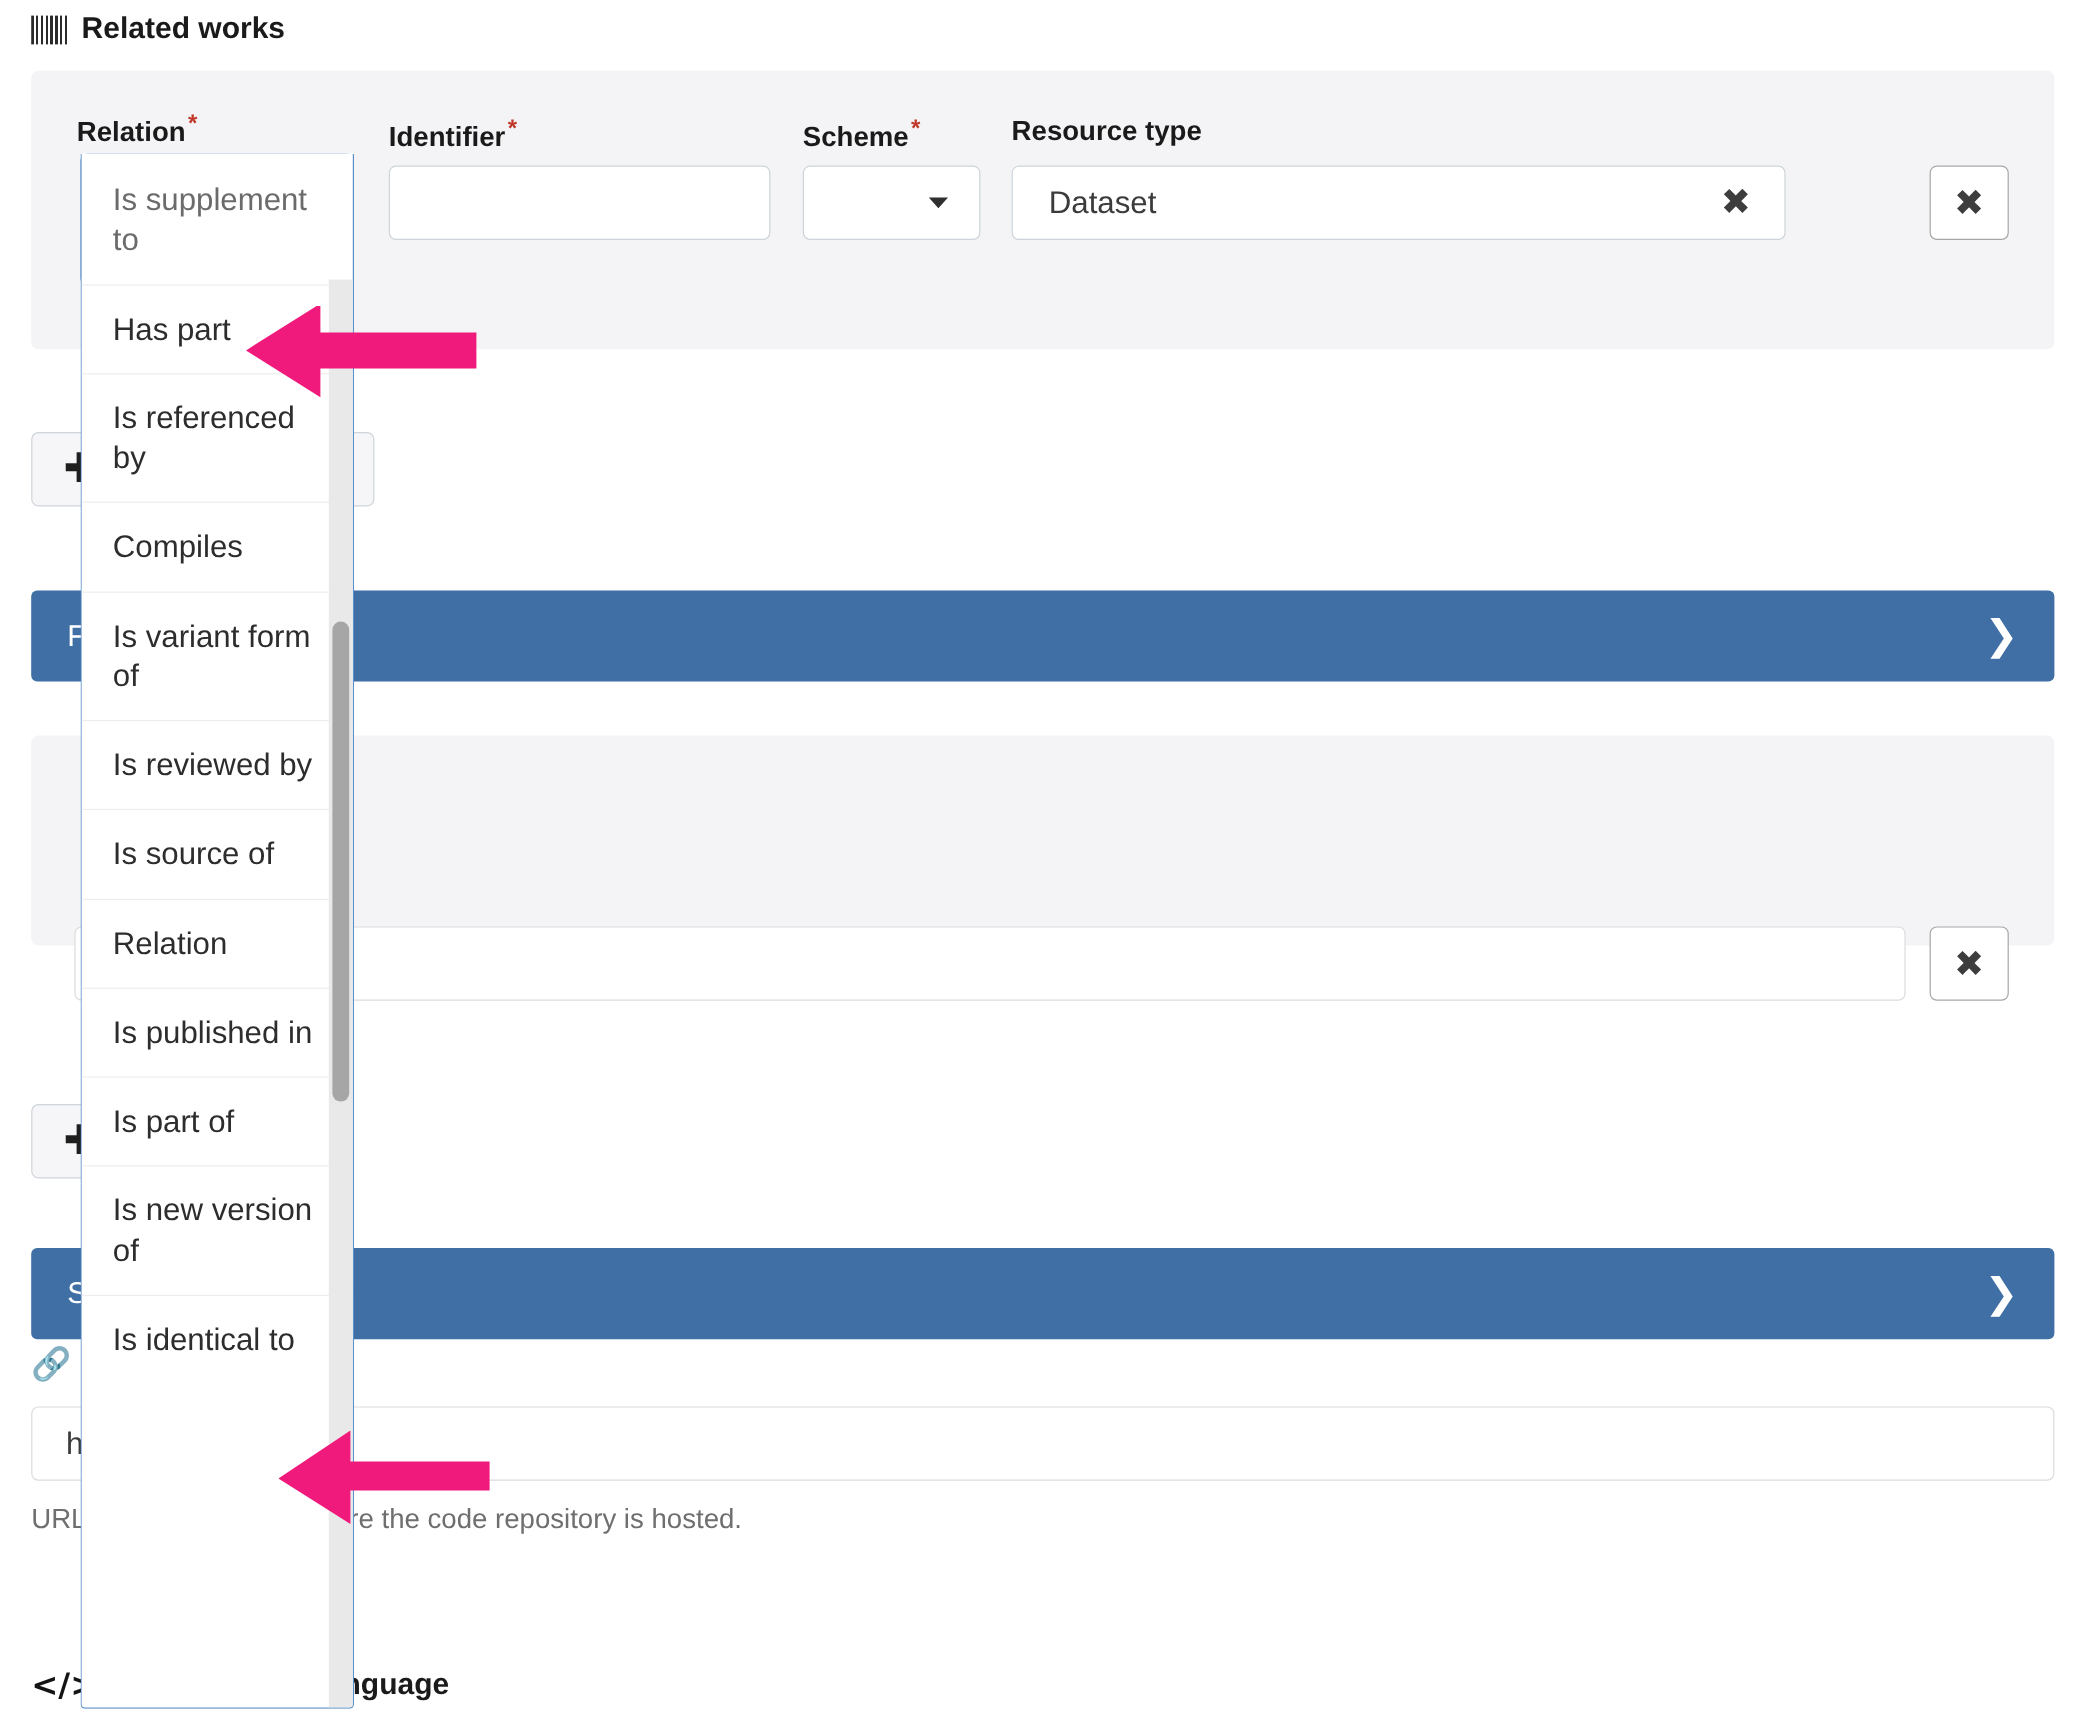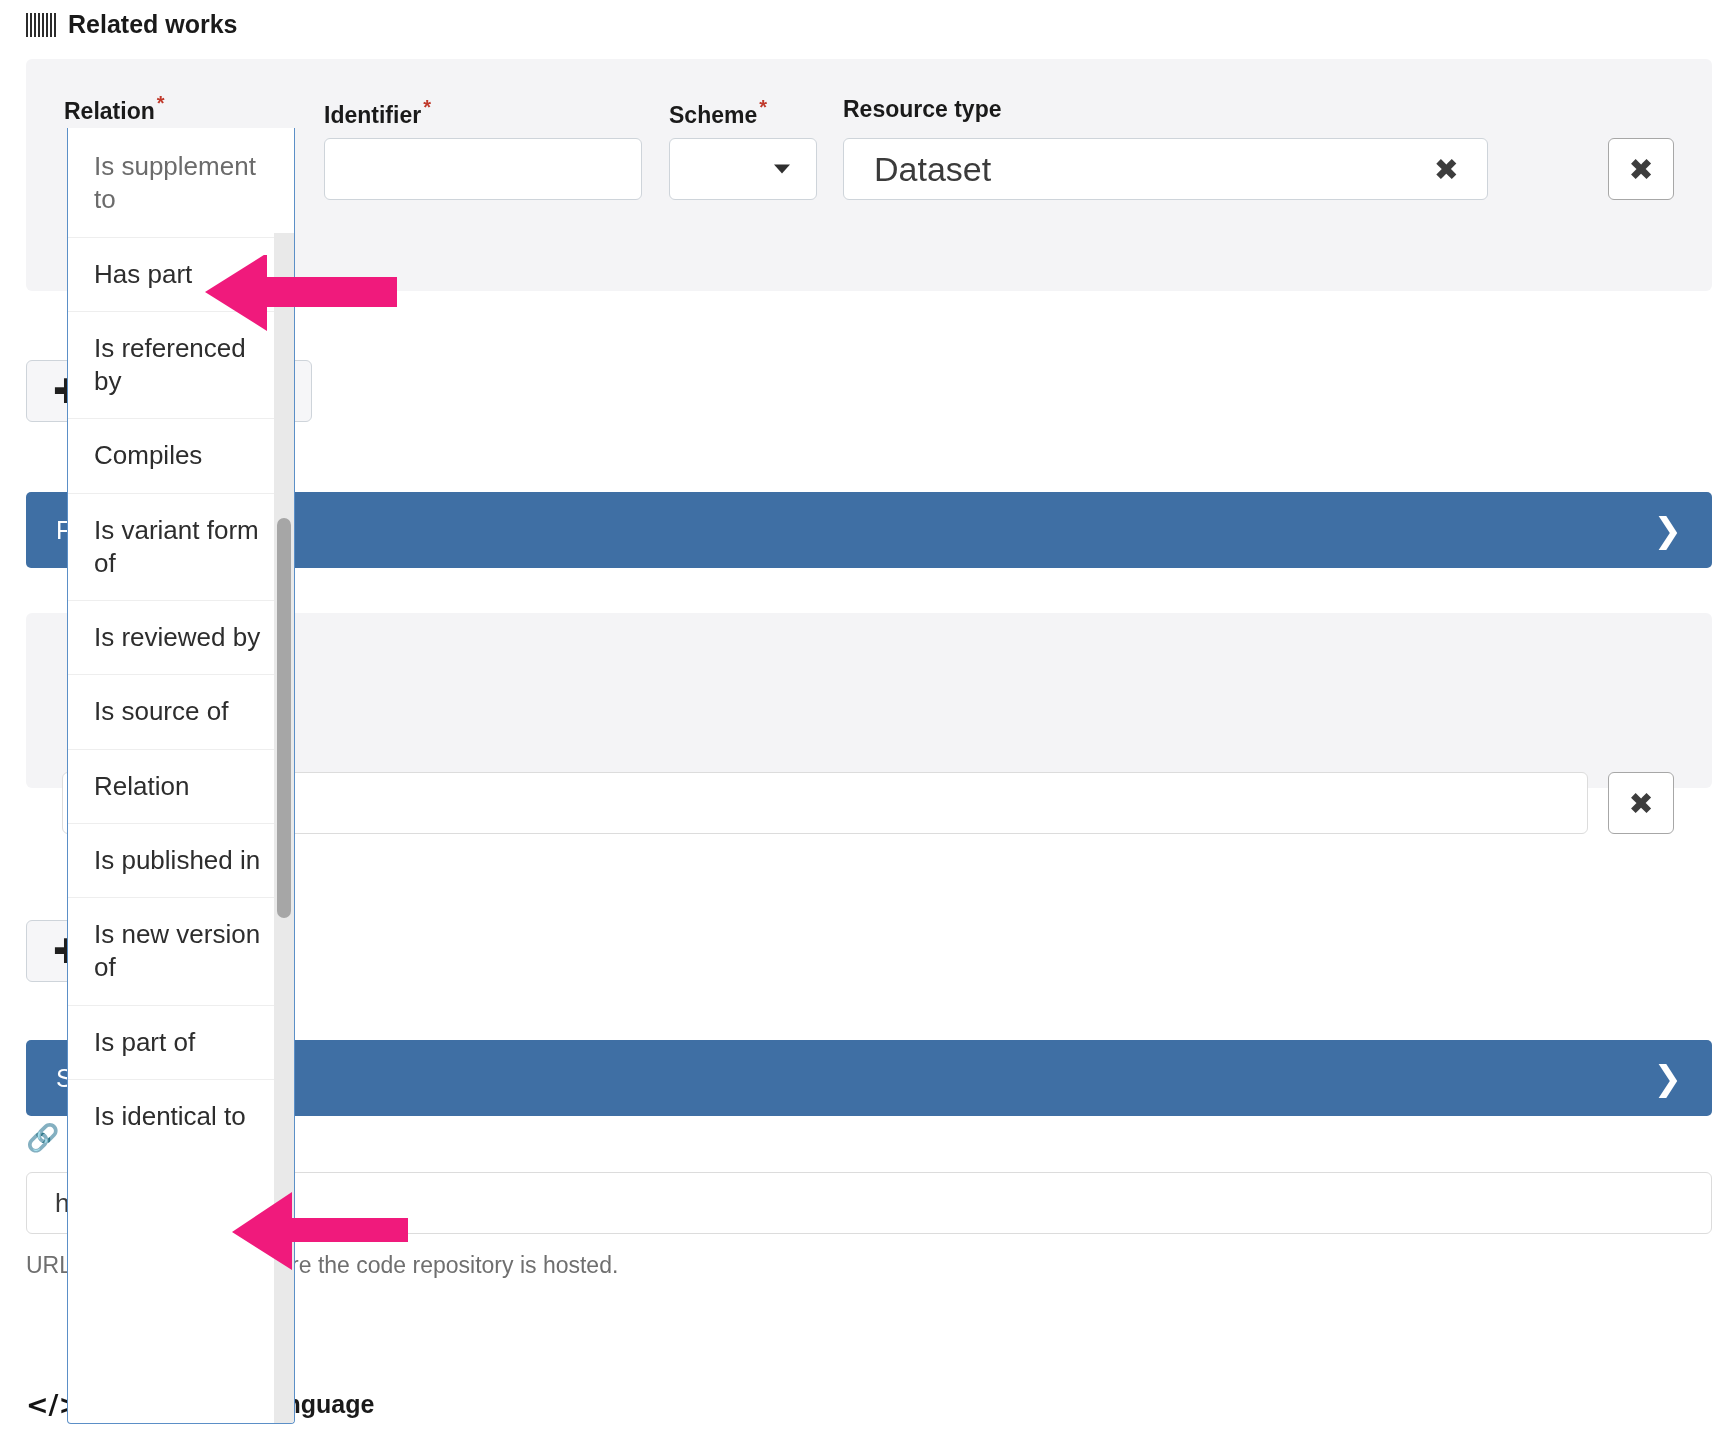--- a/index.html
+++ b/index.html
@@ -75,21 +75,21 @@
     border-top: 11px solid #2f2f2f;
   }
   .control .caret.small {
     border-left-width: 8px; border-right-width: 8px; border-top-width: 9px;
     right: 26px;
   }
   .control .value-text {
     position: absolute;
     left: 30px; top: 50%;
     transform: translateY(-50%);
-    font-size: 34px;
+    font-size: 26px;
     color: #3b3b3b;
   }
 
   .xmark {
     font-family: "DejaVu Sans", sans-serif;
     font-weight: bold;
     color: #3d3d3d;
   }
   .inline-clear {
     position: absolute;
@@ -335,22 +335,22 @@
   <div class="menu-inner" id="relation-menu-inner">
       <div class="menu-opt selected-top">Is supplement to</div>
       <div class="menu-opt">Has part</div>
       <div class="menu-opt">Is referenced by</div>
       <div class="menu-opt">Compiles</div>
       <div class="menu-opt">Is variant form of</div>
       <div class="menu-opt">Is reviewed by</div>
       <div class="menu-opt">Is source of</div>
       <div class="menu-opt">Relation</div>
       <div class="menu-opt">Is published in</div>
+      <div class="menu-opt">Is part of</div>
       <div class="menu-opt">Is new version of</div>
-      <div class="menu-opt">Is part of</div>
       <div class="menu-opt">Is identical to</div>
     </div>
   <div class="menu-scroll-track"></div>
   <div class="menu-scroll-thumb"></div>
 </div>
 
 <svg class="arrow" style="left:205px; top:255px;" width="200" height="80" viewBox="0 0 200 80">
   <path d="M0 37 L62 -2 L62 22 L192 22 L192 52 L62 52 L62 76 Z" fill="#f01a7c"></path>
 </svg>
 

